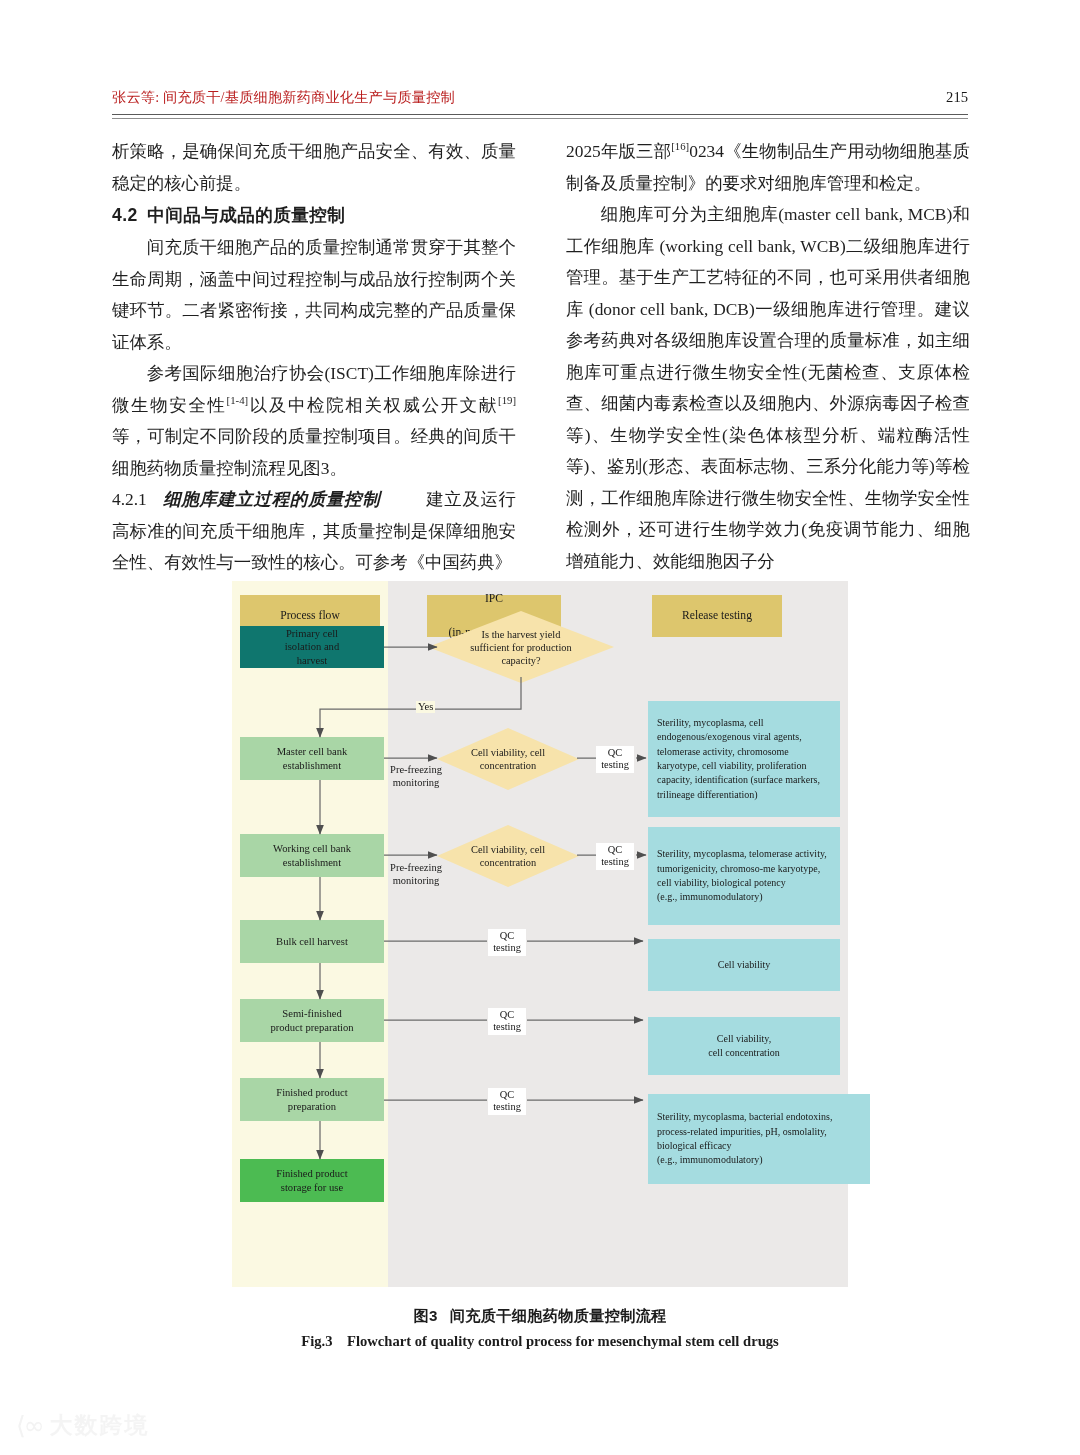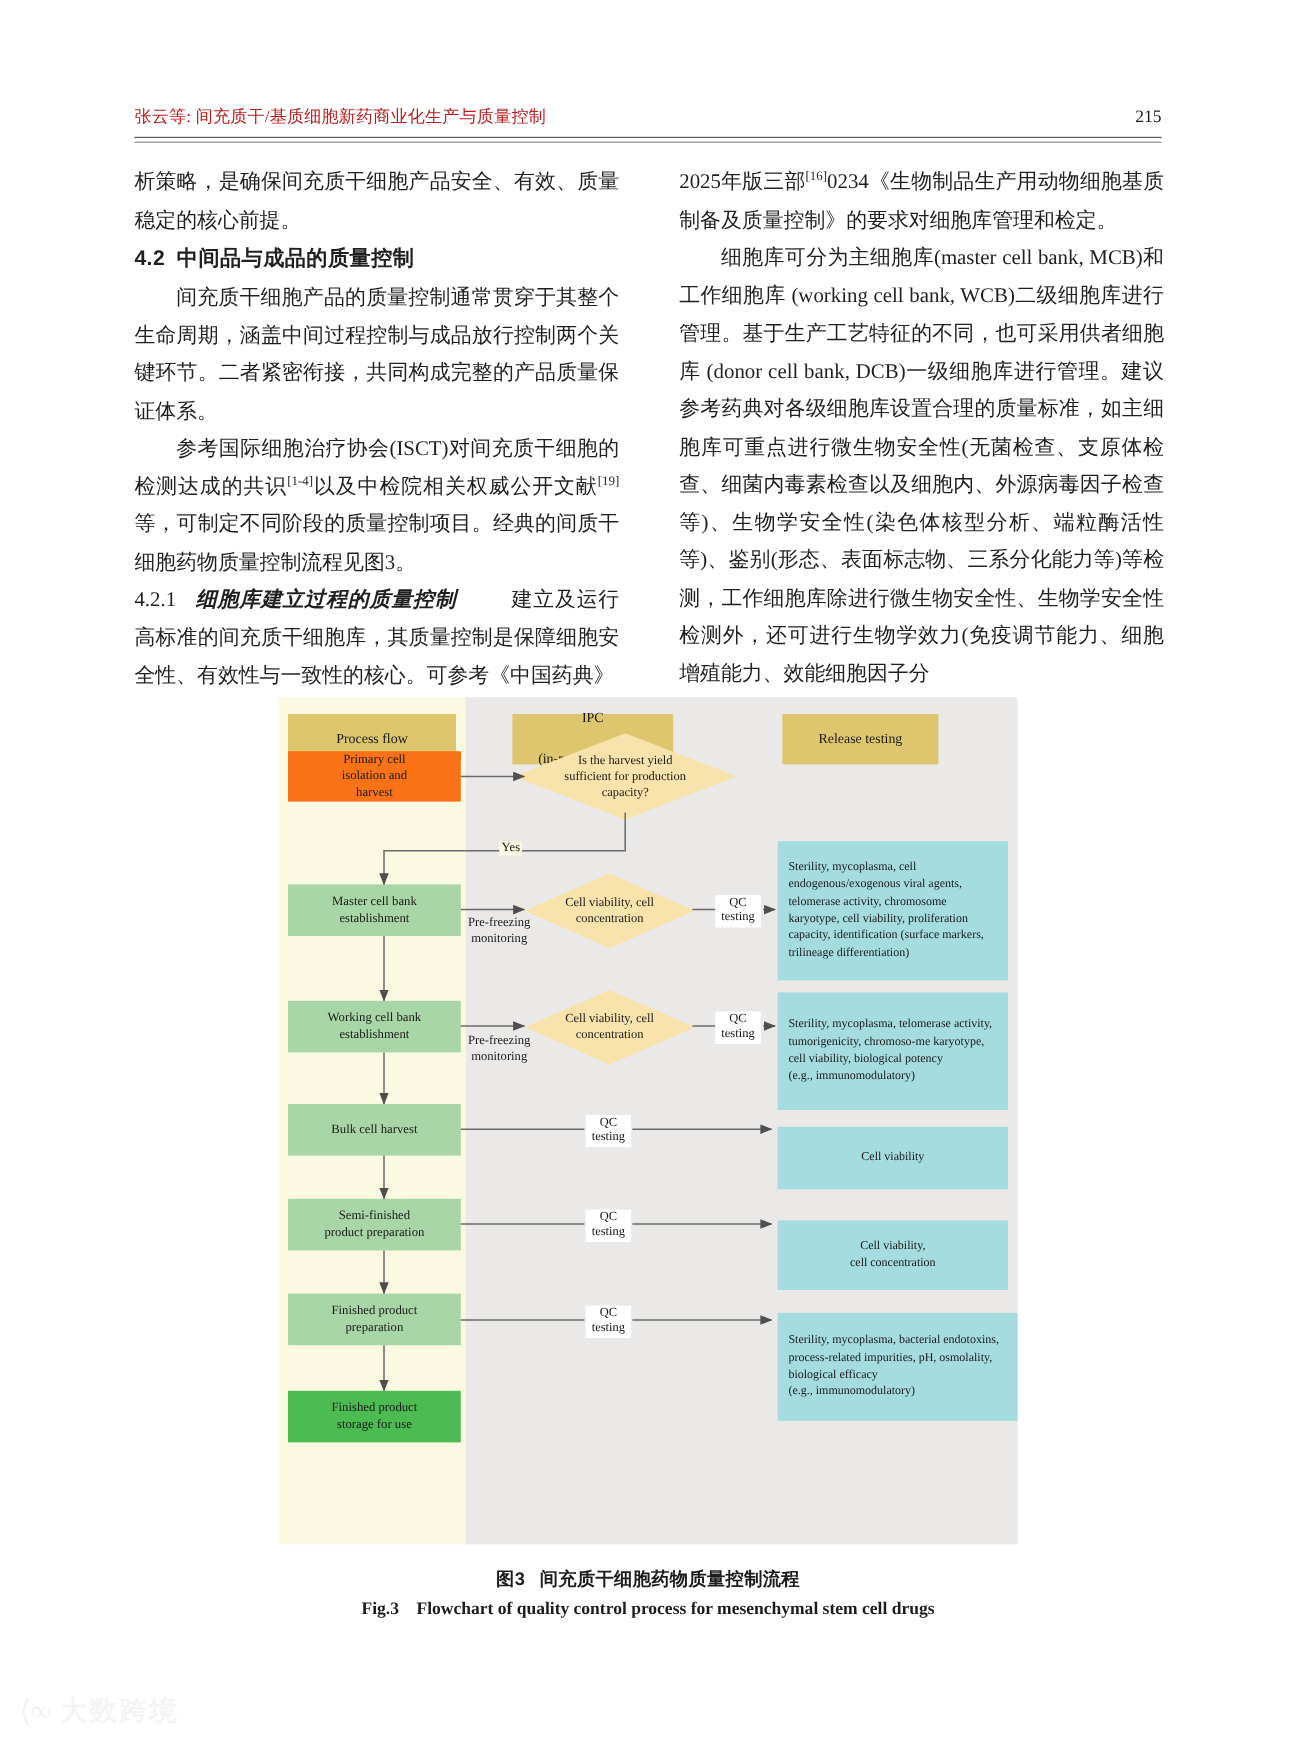--- a/index.html
+++ b/index.html
@@ -111,21 +111,21 @@
     text-align: center;
     font-size: 10.6px;
     line-height: 13.2px;
     color: #1a1a1a;
     padding: 3px 5px;
   }
 
   .hdr-box { background: #ddc66d; font-size: 11.6px; line-height: 14.5px; }
 
   .proc-box { background: #a9d6a6; }
-  .proc-box.first { background: #f97316; }
+  .proc-box.first { background: #0f766e; }
   .proc-box.last  { background: #4cbb52; }
 
   .rel-box {
     background: #a5dce0;
     justify-content: flex-start;
     text-align: left;
     padding: 6px 9px;
     font-size: 10px;
     line-height: 14.4px;
     margin-top: 24px;
@@ -236,21 +236,21 @@
 </div>
 <div class="header-rule"></div>
 <div class="header-rule2"></div>
 
 <div class="col col-left">
   <p class="p">析策略，是确保间充质干细胞产品安全、有效、质量稳定的核心前提。</p>
   <p class="sec-head">
     <span class="num">4.2</span><span>中间品与成品的质量控制</span>
   </p>
   <p class="p indent">间充质干细胞产品的质量控制通常贯穿于其整个生命周期，涵盖中间过程控制与成品放行控制两个关键环节。二者紧密衔接，共同构成完整的产品质量保证体系。</p>
-  <p class="p indent"><span>参考国际细胞治疗协会(ISCT)对间充质干细胞的检测达成的共识</span><sup>[1-4]</sup><span>以及中检院相关权威公开文献</span><sup>[19]</sup><span>等，可制定不同阶段的质量控制项目。经典的间质干细胞药物质量控制流程见图3。</span></p>
+  <p class="p indent"><span>参考国际细胞治疗协会(ISCT)工作细胞库除进行微生物安全性</span><sup>[1-4]</sup><span>以及中检院相关权威公开文献</span><sup>[19]</sup><span>等，可制定不同阶段的质量控制项目。经典的间质干细胞药物质量控制流程见图3。</span></p>
   <p class="p subsec"><span class="num">4.2.1</span><span class="ttl">细胞库建立过程的质量控制</span><span class="gap"></span><span>建立及运行高标准的间充质干细胞库，其质量控制是保障细胞安全性、有效性与一致性的核心。可参考《中国药典》</span></p>
 </div>
 
 <div class="col col-right">
   <p class="p"><span>2025年版三部</span><sup>[16]</sup><span>0234《生物制品生产用动物细胞基质制备及质量控制》的要求对细胞库管理和检定。</span></p>
   <p class="p indent">细胞库可分为主细胞库(master cell bank, MCB)和工作细胞库 (working cell bank, WCB)二级细胞库进行管理。基于生产工艺特征的不同，也可采用供者细胞库 (donor cell bank, DCB)一级细胞库进行管理。建议参考药典对各级细胞库设置合理的质量标准，如主细胞库可重点进行微生物安全性(无菌检查、支原体检查、细菌内毒素检查以及细胞内、外源病毒因子检查等)、生物学安全性(染色体核型分析、端粒酶活性等)、鉴别(形态、表面标志物、三系分化能力等)等检测，工作细胞库除进行微生物安全性、生物学安全性检测外，还可进行生物学效力(免疫调节能力、细胞增殖能力、效能细胞因子分</p>
 </div>
 
 <div class="figure">
   <div class="panel-left"></div>
@@ -387,21 +387,21 @@
     <span>Sterility, mycoplasma, telomerase activity, tumorigenicity, chromoso-me karyotype, cell viability, biological potency
  (e.g., immunomodulatory)</span>
   </div>
   <div class="node rel-box centered" style="left:416px; top:334px; width:192px; height:52px;">
     <span>Cell viability</span>
   </div>
   <div class="node rel-box centered" style="left:416px; top:412px; width:192px; height:58px; white-space:pre-line;">
     <span>Cell viability,
 cell concentration</span>
   </div>
-  <div class="node rel-box" style="left:416px; top:489px; width:200px; height:90px; white-space:pre-line;">
+  <div class="node rel-box" style="left:416px; top:489px; width:222px; height:90px; white-space:pre-line;">
     <span>Sterility, mycoplasma, bacterial endotoxins, process-related impurities, pH, osmolality, biological efficacy
 (e.g., immunomodulatory)</span>
   </div>
 </div>
 
 <div class="caption">
   <div class="cap-cn">
     <span class="lbl">图3</span><span>间充质干细胞药物质量控制流程</span>
   </div>
   <div class="cap-en">

